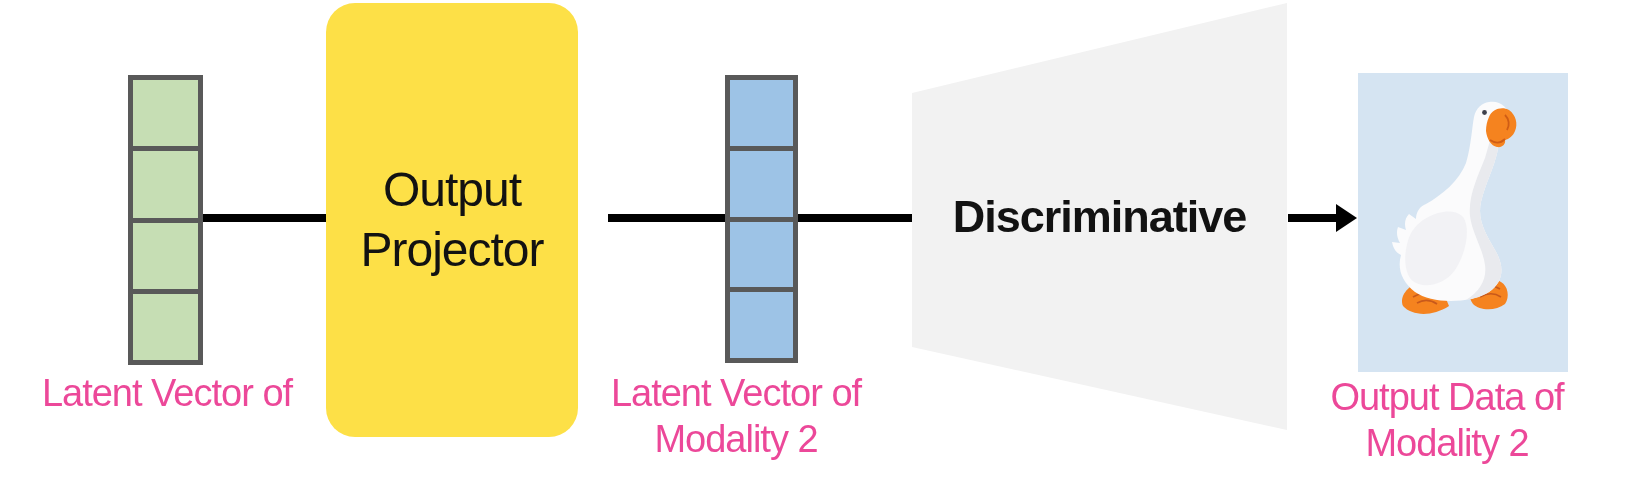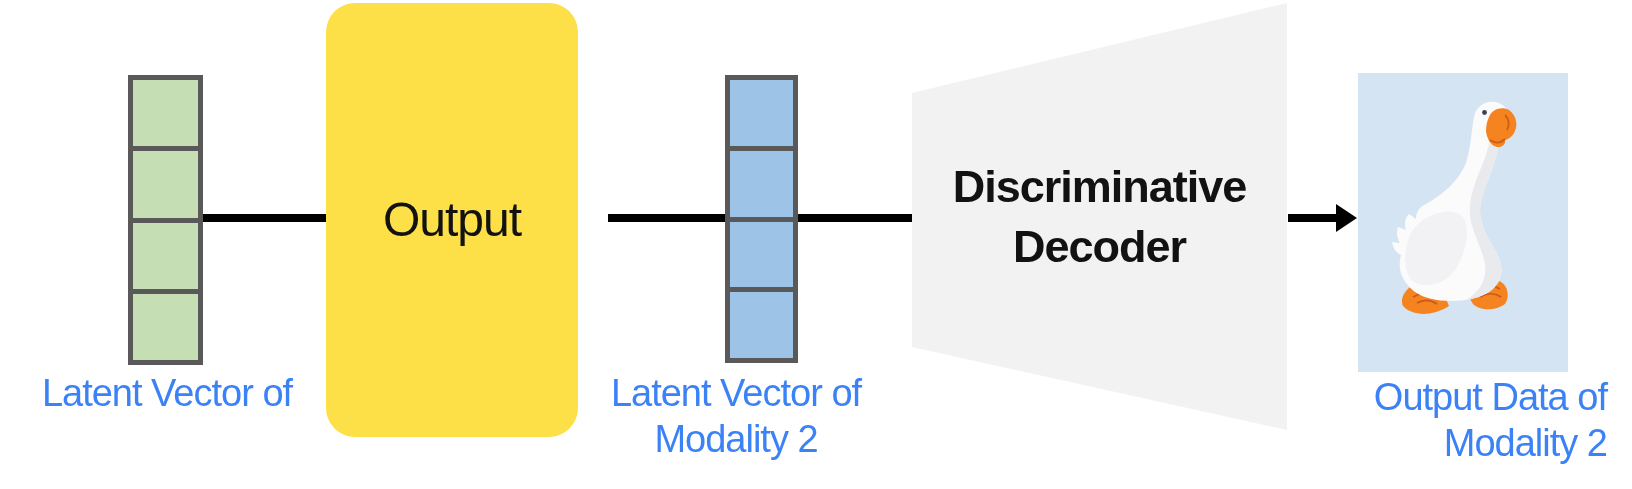--- a/index.html
+++ b/index.html
@@ -57,25 +57,25 @@
   }
   .decoder-text .txt{
     font-size:45px;line-height:60px;letter-spacing:-1px;color:#121212;
   }
   
   .goose-box{position:absolute;left:1358px;top:73px;width:210px;height:299px;}
   
   .caption{
     position:absolute;width:320px;
     text-align:center;
-    font-size:38px;line-height:46px;letter-spacing:-1px;color:#3b82f6;
+    font-size:38px;line-height:46px;letter-spacing:-1px;color:#ec4899;
   }
   .cap1{left:7px;top:370px;}
   .cap2{left:576px;top:370px;}
-  .cap3{left:1287px;top:374px;text-align:right;}
+  .cap3{left:1287px;top:374px;}
   .caption span{display:block;}
 </style>
 </head>
 <body>
 
 <div class="canvas">
 
   <div class="line line1"></div>
   <div class="line line2"></div>
   <div class="line line3"></div>
@@ -88,41 +88,41 @@
     <div class="cell"></div>
     <div class="cell"></div>
   </div>
   <div class="caption cap1">
     <span>Latent Vector of</span>
   </div>
 
   <div class="projector">
     <div class="txt">
       <span style="display:block">Output</span>
+      <span style="display:block">Projector</span>
     </div>
   </div>
 
   <div class="vector vec2">
     <div class="cell"></div>
     <div class="cell"></div>
     <div class="cell"></div>
     <div class="cell"></div>
   </div>
   <div class="caption cap2">
     <span>Latent Vector of</span>
     <span>Modality 2</span>
   </div>
 
   <svg class="decoder-svg" width="375" height="427" viewBox="0 0 375 427">
     <polygon points="0,90 375,0 375,427 0,344" fill="#f2f2f2"></polygon>
   </svg>
   <div class="decoder-text">
     <div class="txt">
       <span style="display:block">Discriminative</span>
-      <span style="display:block">Decoder</span>
     </div>
   </div>
 
   <div class="goose-box">
     <svg width="210" height="299" viewBox="0 0 210 299">
       <rect width="210" height="299" fill="#d5e4f2"></rect>
 
       <path d="M45,233 C41,224 49,213 62,209 C73,206 81,209 84,216 L91,233 C74,244 54,243 45,233 Z" fill="#f5831f"></path>
 
       <path d="M114,209 C122,204 135,204 143,209 C150,213 152,224 147,231 C138,238 122,238 115,231 C110,224 110,213 114,209 Z" fill="#f5831f"></path>

